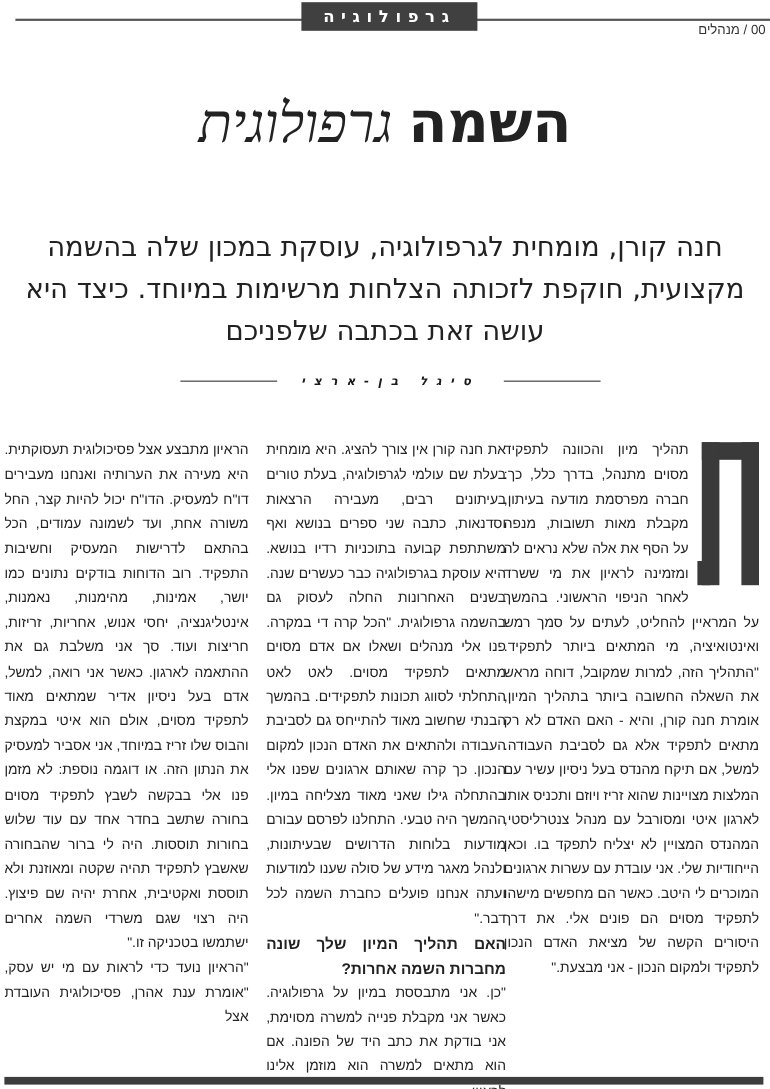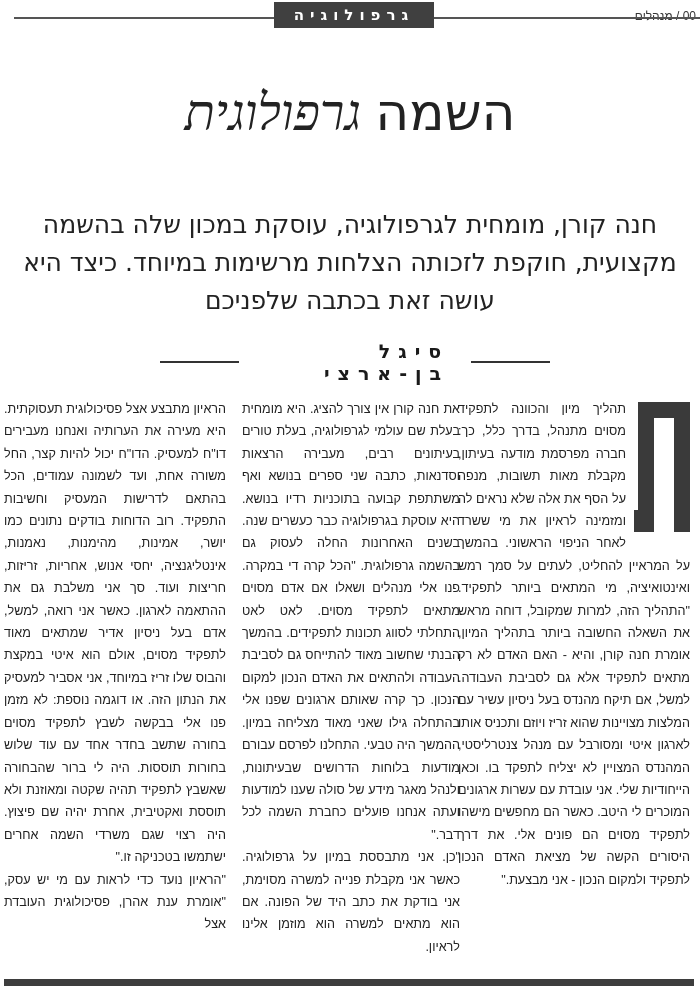--- a/index.html
+++ b/index.html
@@ -1,30 +1,30 @@
 <!DOCTYPE html>
 <html><head>
   <meta charset="utf-8">
   <style>
     html, body { margin:0; padding:0; background:#fff; }
     body { width:700px; height:990px; position:relative; overflow:hidden; color:#1a1a1a;
       font-family: "Liberation Sans", "DejaVu Sans", sans-serif; direction: rtl; }
-    .page-num { position:absolute; top:9px; right:4px; font-size:12px; color:#333; }
+    .page-num { position:absolute; top:20px; right:4px; font-size:12px; color:#333; }
     .top-rule { position:absolute; top:17px; left:14px; right:0; height:2px; background:#555; }
     .section-tag { position:absolute; top:2px; left:274px; width:160px; height:26px;
       background:#404040; color:#fff; text-align:center; font-weight:bold; font-size:15px;
       letter-spacing:6px; line-height:26px; font-family:"DejaVu Sans", sans-serif; }
     .headline { position:absolute; top:82px; left:150px; width:400px; text-align:center; direction:rtl; }
-    .headline .bold-word { font-family:"DejaVu Sans", sans-serif; font-weight:400; font-size:52px; color:#222; }
+    .headline .bold-word { font-family:"DejaVu Sans", sans-serif; font-weight:700; font-size:52px; color:#222; }
     .headline .script-word { font-family:"DejaVu Serif", serif; font-style:italic; font-size:50px; color:#222; margin-right:10px; }
     .subtitle { position:absolute; top:206px; left:20px; right:20px; text-align:center;
       font-size:25px; line-height:38px; color:#222; font-family:"DejaVu Sans", sans-serif; }
     .byline-row { position:absolute; top:340px; left:160px; width:390px; display:flex; align-items:center; justify-content:center; }
     .byline-row .rule { height:1.5px; background:#333; width:88px; }
-    .byline { font-weight:bold; font-size:19px; letter-spacing:8px; margin:0 22px; font-family:"DejaVu Sans", sans-serif; }
+    .byline { font-weight:bold; font-size:11px; letter-spacing:8px; margin:0 22px; font-family:"DejaVu Sans", sans-serif;font-style:italic; }
     .col { position:absolute; top:398px; font-size:12.6px; line-height:22.4px; text-align:justify; direction:rtl; color:#222; }
     .col p { margin:0; }
     .col .q { font-weight:bold; font-size:14px; line-height:22px; margin-top:1px; }
     .col-right { right:10px; width:232px; }
     .col-mid { right:240px; width:218px; left:auto; }
     .col-left { right:474px; width:222px; }
     .dropcap { float:right; width:56px; height:132px; margin-left:8px; margin-top:4px; position:relative; }
     .dropcap .bar-top { position:absolute; top:0; right:0; width:52px; height:16px; background:#3a3a3a; }
     .dropcap .bar-r { position:absolute; top:0; right:0; width:16px; height:130px; background:#3a3a3a; }
     .dropcap .bar-l { position:absolute; top:0; left:4px; width:16px; height:130px; background:#3a3a3a; }
@@ -56,20 +56,21 @@
     <div class="bar-top"></div>
       <div class="bar-r"></div>
       <div class="bar-l"></div>
       <div class="foot"></div>
   </div>
   <p>תהליך מיון והכוונה לתפקיד מסוים מתנהל, בדרך כלל, כך: חברה מפרסמת מודעה בעיתון, מקבלת מאות תשובות, מנפה על הסף את אלה שלא נראים לה ומזמינה לראיון את מי ששרד לאחר הניפוי הראשוני. בהמשך על המראיין להחליט, לעתים על סמך רמש ואינטואיציה, מי המתאים ביותר לתפקיד. "התהליך הזה, למרות שמקובל, דוחה מראש את השאלה החשובה ביותר בתהליך המיון, אומרת חנה קורן, והיא - האם האדם לא רק מתאים לתפקיד אלא גם לסביבת העבודה. למשל, אם תיקח מהנדס בעל ניסיון עשיר עם המלצות מצויינות שהוא זריז ויוזם ותכניס אותו לארגון איטי ומסורבל עם מנהל צנטרליסטי, המהנדס המצויין לא יצליח לתפקד בו. וכאן הייחודיות שלי. אני עובדת עם עשרות ארגונים המוכרים לי היטב. כאשר הם מחפשים מישהו לתפקיד מסוים הם פונים אלי. את דרך היסורים הקשה של מציאת האדם הנכון לתפקיד ולמקום הנכון - אני מבצעת."</p>
 </div>
 
 <div class="col col-mid">
   <p>את חנה קורן אין צורך להציג. היא מומחית בעלת שם עולמי לגרפולוגיה, בעלת טורים בעיתונים רבים, מעבירה הרצאות וסדנאות, כתבה שני ספרים בנושא ואף משתתפת קבועה בתוכניות רדיו בנושא. היא עוסקת בגרפולוגיה כבר כעשרים שנה. בשנים האחרונות החלה לעסוק גם בהשמה גרפולוגית. "הכל קרה די במקרה. פנו אלי מנהלים ושאלו אם אדם מסוים מתאים לתפקיד מסוים. לאט לאט התחלתי לסווג תכונות לתפקידים. בהמשך הבנתי שחשוב מאוד להתייחס גם לסביבת העבודה ולהתאים את האדם הנכון למקום הנכון. כך קרה שאותם ארגונים שפנו אלי בהתחלה גילו שאני מאוד מצליחה במיון. ההמשך היה טבעי. התחלנו לפרסם עבורם מודעות בלוחות הדרושים שבעיתונות, ולנהל מאגר מידע של סולה שענו למודעות ועתה אנחנו פועלים כחברת השמה לכל דבר."</p>
+  <p class="q">האם תהליך המיון שלך שונה מחברות השמה אחרות?</p>
   <p>"כן. אני מתבססת במיון על גרפולוגיה. כאשר אני מקבלת פנייה למשרה מסוימת, אני בודקת את כתב היד של הפונה. אם הוא מתאים למשרה הוא מוזמן אלינו לראיון.</p>
 </div>
 
 <div class="col col-left">
   <p>הראיון מתבצע אצל פסיכולוגית תעסוקתית. היא מעירה את הערותיה ואנחנו מעבירים דו"ח למעסיק. הדו"ח יכול להיות קצר, החל משורה אחת, ועד לשמונה עמודים, הכל בהתאם לדרישות המעסיק וחשיבות התפקיד. רוב הדוחות בודקים נתונים כמו יושר, אמינות, מהימנות, נאמנות, אינטליגנציה, יחסי אנוש, אחריות, זריזות, חריצות ועוד. סך אני משלבת גם את ההתאמה לארגון. כאשר אני רואה, למשל, אדם בעל ניסיון אדיר שמתאים מאוד לתפקיד מסוים, אולם הוא איטי במקצת והבוס שלו זריז במיוחד, אני אסביר למעסיק את הנתון הזה. או דוגמה נוספת: לא מזמן פנו אלי בבקשה לשבץ לתפקיד מסוים בחורה שתשב בחדר אחד עם עוד שלוש בחורות תוססות. היה לי ברור שהבחורה שאשבץ לתפקיד תהיה שקטה ומאוזנת ולא תוססת ואקטיבית, אחרת יהיה שם פיצוץ. היה רצוי שגם משרדי השמה אחרים ישתמשו בטכניקה זו."</p>
   <p>"הראיון נועד כדי לראות עם מי יש עסק, "אומרת ענת אהרן, פסיכולוגית העובדת אצל</p>
 </div>
 
 <div class="bottom-bar"></div>
 

